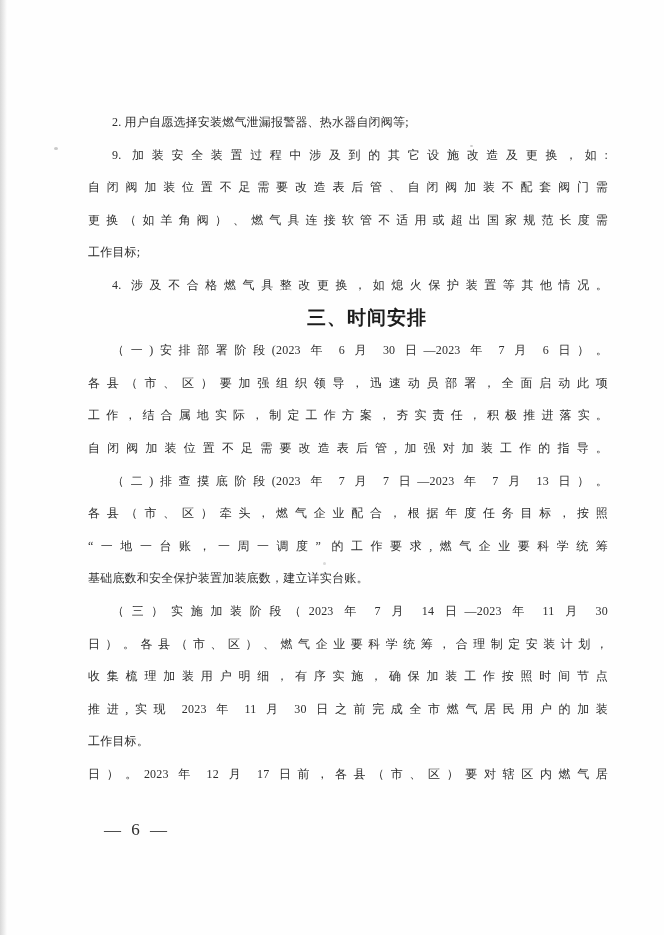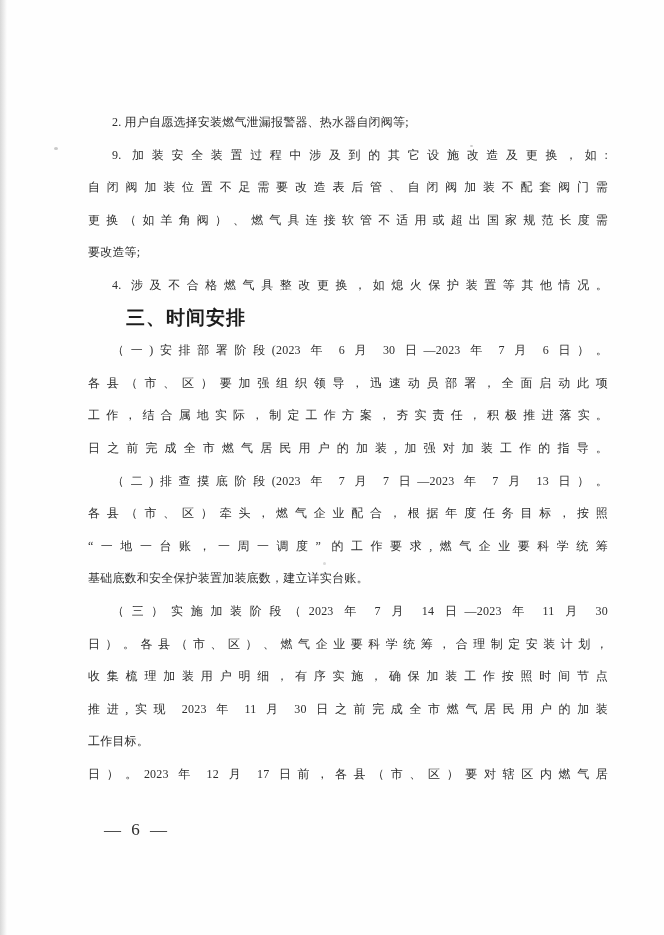--- a/index.html
+++ b/index.html
@@ -53,20 +53,21 @@
     text-align-last: justify;
     text-justify: inter-character;
   }
   .line.indent { text-indent: 2em; }
   .line.heading {
     font-family: "Liberation Sans", "DejaVu Sans", sans-serif;
     font-weight: 700;
     font-size: 19px;
     color: #1c1c1c;
     letter-spacing: 1px;
+    text-align: center;
   }
   .page-number {
     position: absolute;
     left: 104px;
     top: 817px;
     height: 26px;
     line-height: 26px;
     font-size: 17px;
     color: #2d2d2d;
     letter-spacing: 3px;
@@ -79,27 +80,27 @@
   <div class="edge-shade"></div>
   <span class="speck s1"></span>
   <span class="speck s2"></span>
   <span class="speck s3"></span>
 
   <div class="content" id="lines-container">
       <div class="line indent">2. 用户自愿选择安装燃气泄漏报警器、热水器自闭阀等;</div>
       <div class="line indent justify">9. 加装安全装置过程中涉及到的其它设施改造及更换，如:</div>
       <div class="line justify">自闭阀加装位置不足需要改造表后管、自闭阀加装不配套阀门需</div>
       <div class="line justify">更换（如羊角阀）、燃气具连接软管不适用或超出国家规范长度需</div>
-      <div class="line">要改造等;</div>
+      <div class="line">工作目标;</div>
       <div class="line indent justify">4. 涉及不合格燃气具整改更换，如熄火保护装置等其他情况。</div>
       <div class="line indent heading">三、时间安排</div>
       <div class="line indent justify">（一)安排部署阶段(2023 年 6 月 30 日—2023 年 7 月 6 日）。</div>
       <div class="line justify">各县（市、区）要加强组织领导，迅速动员部署，全面启动此项</div>
       <div class="line justify">工作，结合属地实际，制定工作方案，夯实责任，积极推进落实。</div>
-      <div class="line justify">日之前完成全市燃气居民用户的加装,加强对加装工作的指导。</div>
+      <div class="line justify">自闭阀加装位置不足需要改造表后管,加强对加装工作的指导。</div>
       <div class="line indent justify">（二)排查摸底阶段(2023 年 7 月 7 日—2023 年 7 月 13 日）。</div>
       <div class="line justify">各县（市、区）牵头，燃气企业配合，根据年度任务目标，按照</div>
       <div class="line justify">“一地一台账，一周一调度” 的工作要求,燃气企业要科学统筹</div>
       <div class="line">基础底数和安全保护装置加装底数，建立详实台账。</div>
       <div class="line indent justify">（三）实施加装阶段（2023 年 7 月 14 日—2023 年 11 月 30</div>
       <div class="line justify">日）。各县（市、区）、燃气企业要科学统筹，合理制定安装计划，</div>
       <div class="line justify">收集梳理加装用户明细，有序实施，确保加装工作按照时间节点</div>
       <div class="line justify">推进,实现 2023 年 11 月 30 日之前完成全市燃气居民用户的加装</div>
       <div class="line">工作目标。</div>
       <div class="line justify">日）。2023 年 12 月 17 日前，各县（市、区）要对辖区内燃气居</div>

